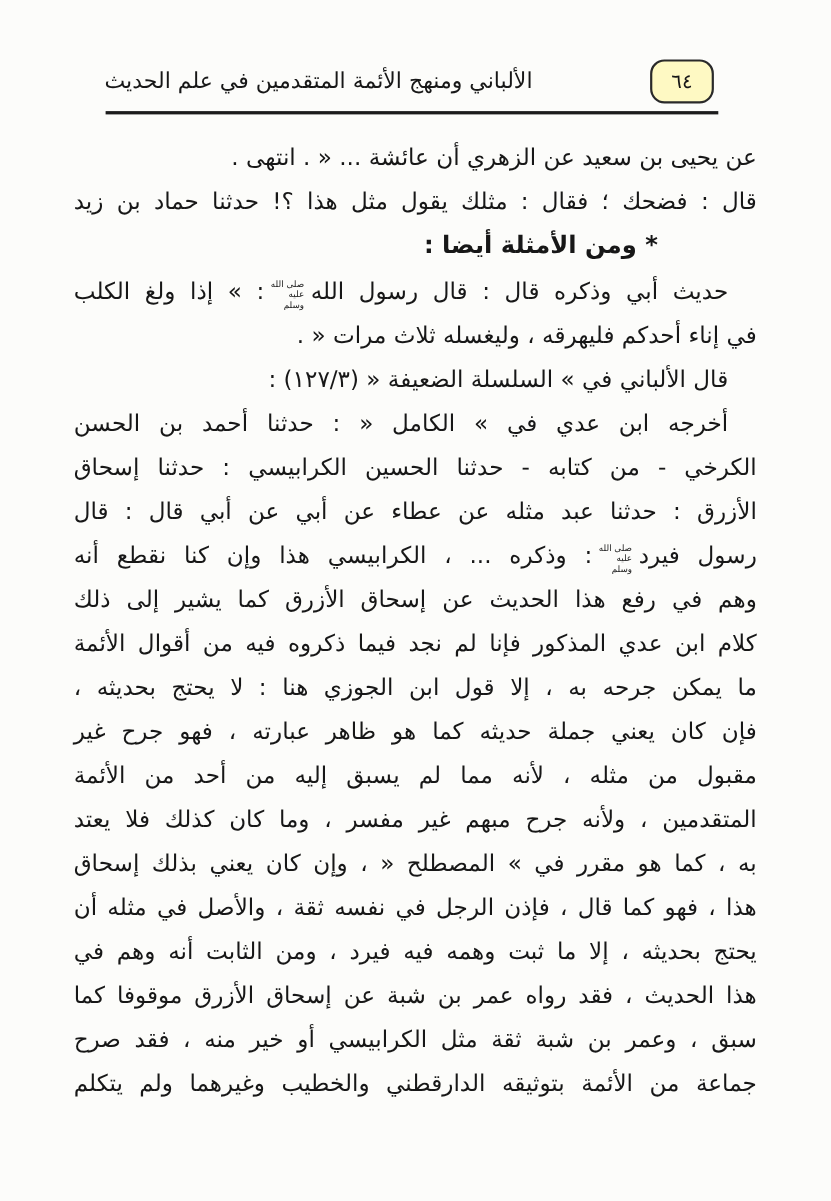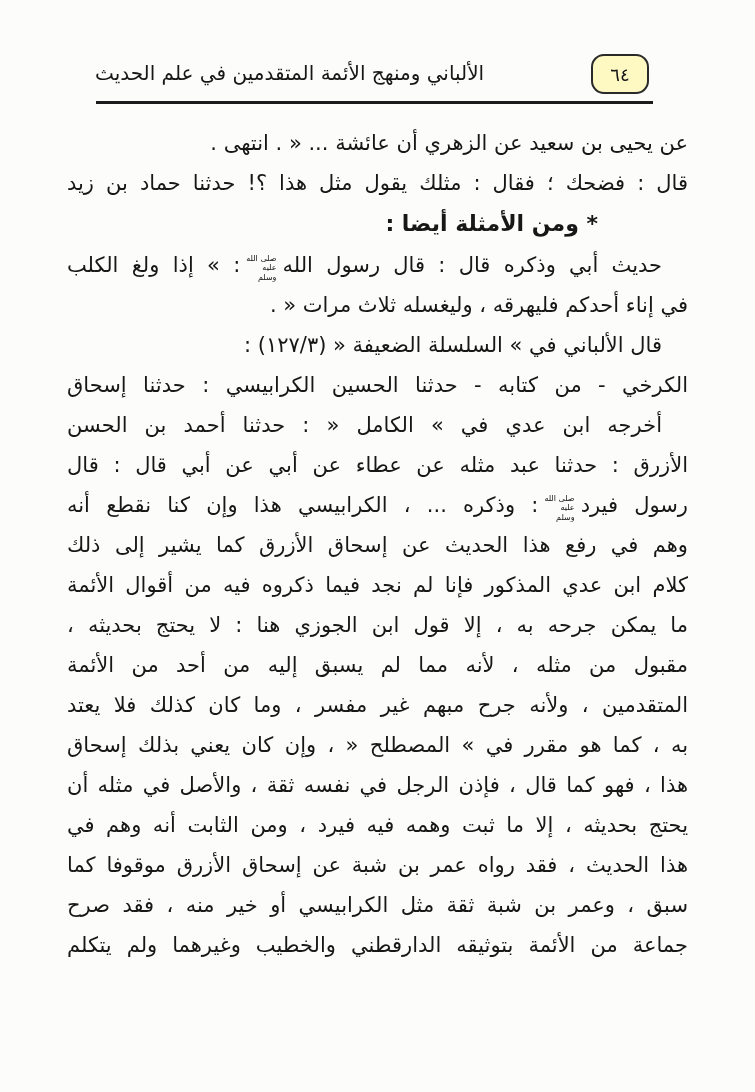--- a/index.html
+++ b/index.html
@@ -73,31 +73,32 @@
     <div class="line endline">عن يحيى بن سعيد عن الزهري أن عائشة ... « . انتهى .</div>
     <div class="line justify">قال : فضحك ؛ فقال : مثلك يقول مثل هذا ؟! حدثنا حماد بن زيد</div>
     <div class="line heading">* ومن الأمثلة أيضا :</div>
 
     <div class="line justify indent">
       <span>حديث أبي وذكره قال : قال رسول الله</span><span class="saw"><span>صلى الله</span><span>عليه</span><span>وسلم</span></span><span>: » إذا ولغ الكلب</span>
     </div>
 
     <div class="line endline">في إناء أحدكم فليهرقه ، وليغسله ثلاث مرات « .</div>
     <div class="line endline indent">قال الألباني في » السلسلة الضعيفة « (١٢٧/٣) :</div>
+    <div class="line justify indent">أخرجه ابن عدي في » الكامل « : حدثنا أحمد بن الحسن</div>
     <div class="line justify">الكرخي - من كتابه - حدثنا الحسين الكرابيسي : حدثنا إسحاق</div>
-    <div class="line justify indent">أخرجه ابن عدي في » الكامل « : حدثنا أحمد بن الحسن</div>
     <div class="line justify">الأزرق : حدثنا عبد مثله عن عطاء عن أبي عن أبي قال : قال</div>
 
     <div class="line justify">
       <span>رسول فيرد</span><span class="saw"><span>صلى الله</span><span>عليه</span><span>وسلم</span></span><span>: وذكره ... ، الكرابيسي هذا وإن كنا نقطع أنه</span>
     </div>
 
     <div class="line justify">وهم في رفع هذا الحديث عن إسحاق الأزرق كما يشير إلى ذلك</div>
     <div class="line justify">كلام ابن عدي المذكور فإنا لم نجد فيما ذكروه فيه من أقوال الأئمة</div>
     <div class="line justify">ما يمكن جرحه به ، إلا قول ابن الجوزي هنا : لا يحتج بحديثه ،</div>
+    <div class="line justify">فإن كان يعني جملة حديثه كما هو ظاهر عبارته ، فهو جرح غير</div>
     <div class="line justify">مقبول من مثله ، لأنه مما لم يسبق إليه من أحد من الأئمة</div>
     <div class="line justify">المتقدمين ، ولأنه جرح مبهم غير مفسر ، وما كان كذلك فلا يعتد</div>
     <div class="line justify">به ، كما هو مقرر في » المصطلح « ، وإن كان يعني بذلك إسحاق</div>
     <div class="line justify">هذا ، فهو كما قال ، فإذن الرجل في نفسه ثقة ، والأصل في مثله أن</div>
     <div class="line justify">يحتج بحديثه ، إلا ما ثبت وهمه فيه فيرد ، ومن الثابت أنه وهم في</div>
     <div class="line justify">هذا الحديث ، فقد رواه عمر بن شبة عن إسحاق الأزرق موقوفا كما</div>
     <div class="line justify">سبق ، وعمر بن شبة ثقة مثل الكرابيسي أو خير منه ، فقد صرح</div>
     <div class="line justify">جماعة من الأئمة بتوثيقه الدارقطني والخطيب وغيرهما ولم يتكلم</div>
   </div>
 

